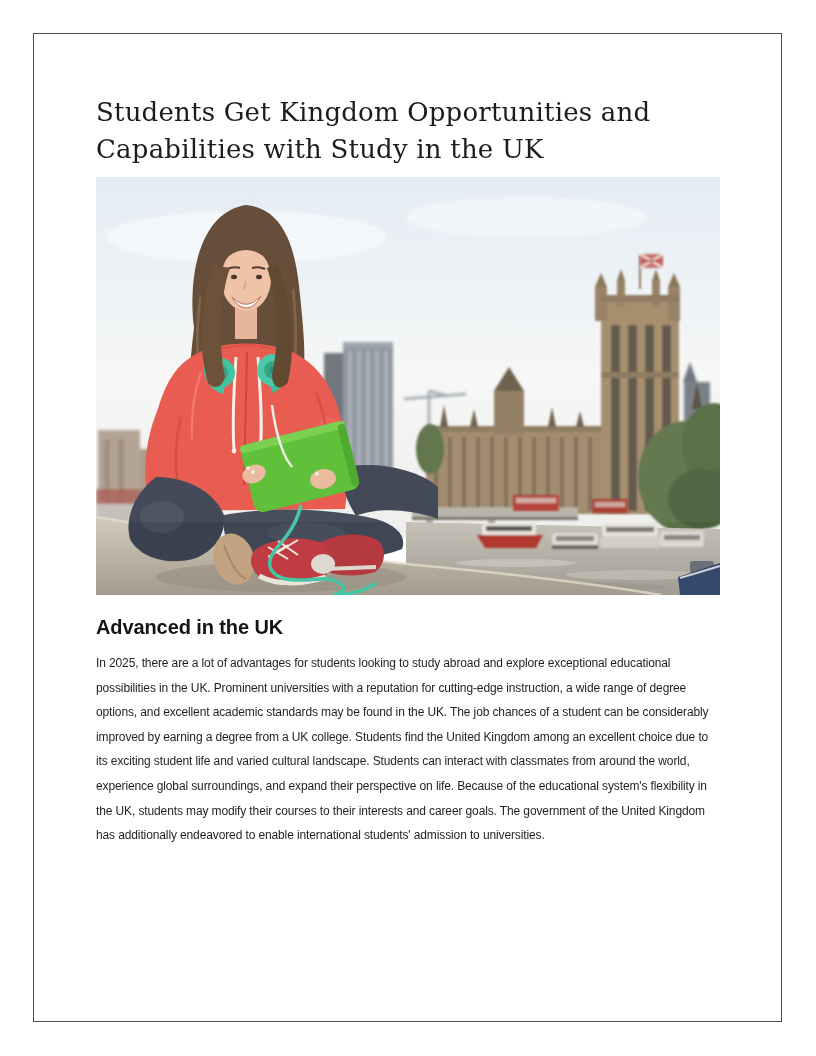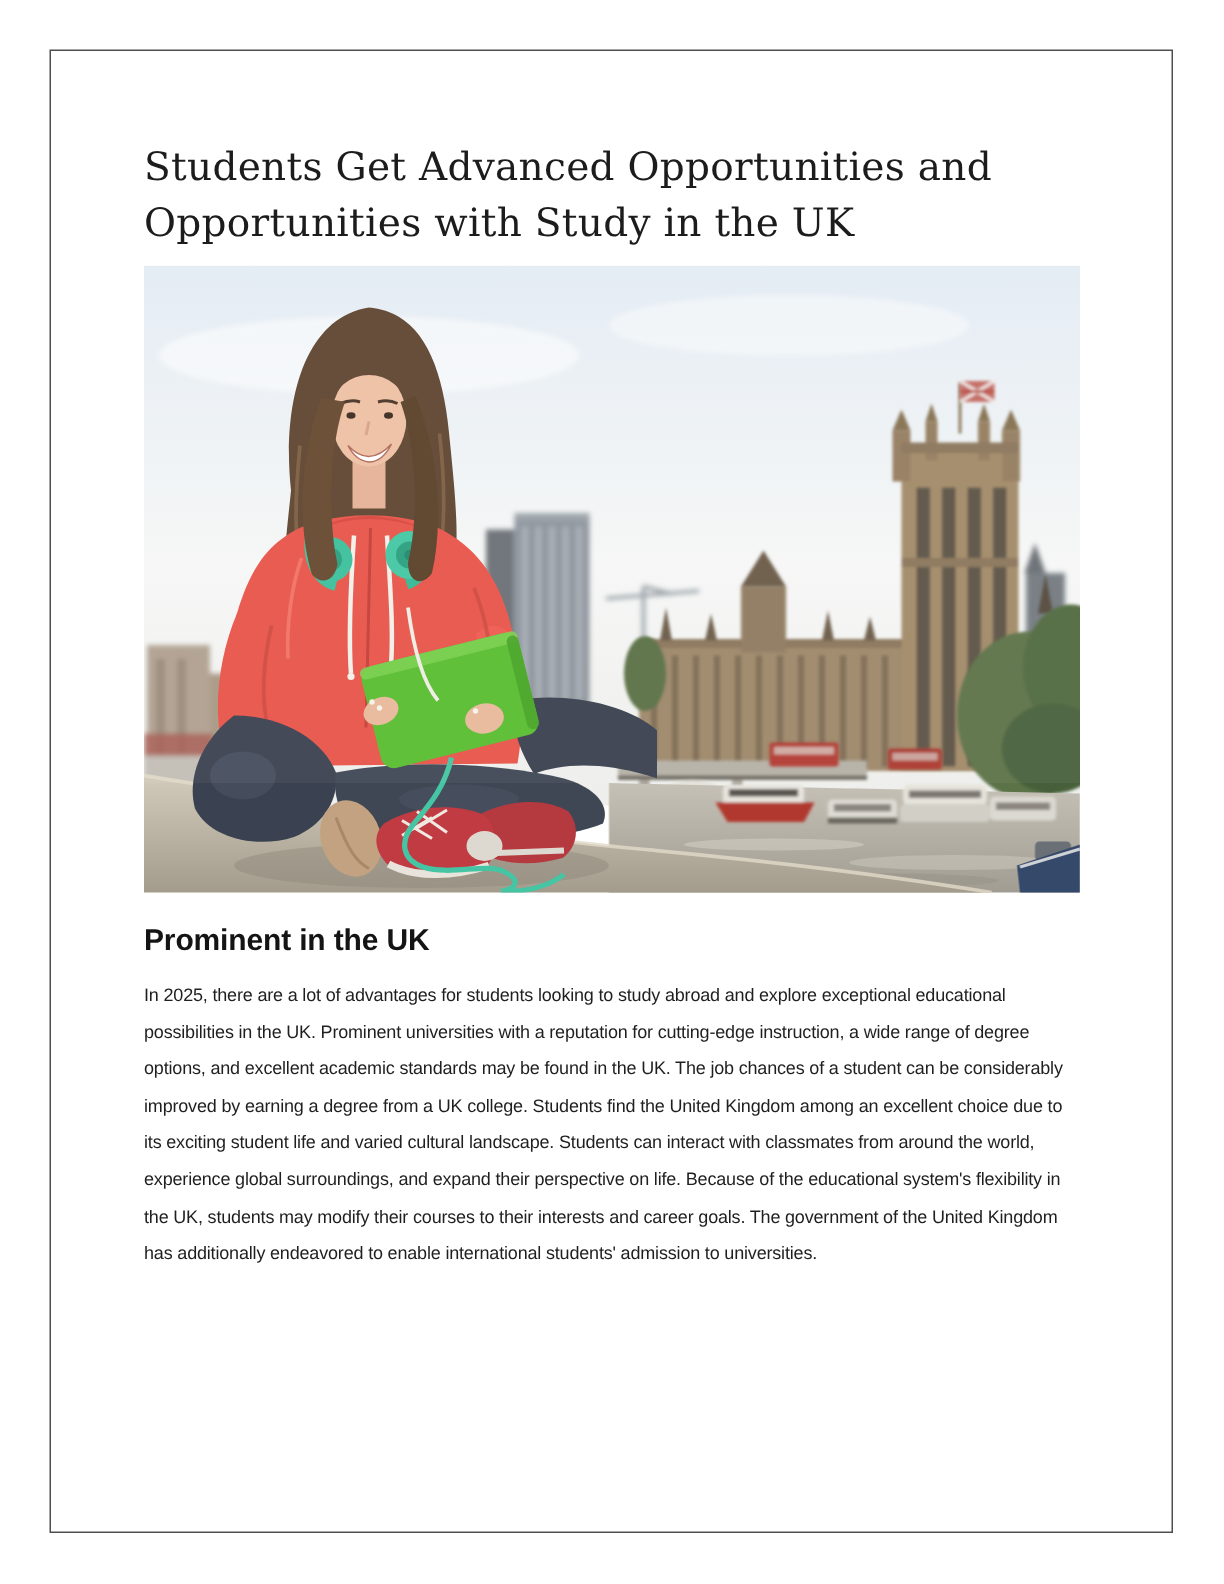--- a/index.html
+++ b/index.html
@@ -28,21 +28,21 @@
     font-size:12px; line-height:24.6px; color:#1f1f1f; letter-spacing:-.12px;
   }
 </style>
 </head>
 <body>
 
 <div class="page-border"></div>
 
 <div class="content">
 
-  <h1 class="doc-title">Students Get Advanced Opportunities and Opportunities with Study in the UK</h1>
+  <h1 class="doc-title">Students Get Kingdom Opportunities and Capabilities with Study in the UK</h1>
 
   <figure class="hero">
     <svg width="624" height="418" viewBox="0 0 624 418" role="img" aria-label="Smiling student with teal headphones and a green tablet sitting cross-legged on a stone embankment by the River Thames, with the Palace of Westminster, Westminster Bridge, red buses and boats in the background">
       <defs>
         <linearGradient id="skyGrad" x1="0" y1="0" x2="0" y2="1">
           <stop offset="0" stop-color="#e3ecf4"></stop>
           <stop offset="0.55" stop-color="#f6f7f6"></stop>
           <stop offset="1" stop-color="#eeefec"></stop>
         </linearGradient>
         <linearGradient id="waterGrad" x1="0" y1="0" x2="0" y2="1">
@@ -289,17 +289,17 @@
         <g>
           <path d="M118,88 C104,128 102,174 112,206 C118,213 127,211 129,199 C122,168 124,118 134,91 Z" fill="#66492f"></path>
           <path d="M181,87 C196,124 200,170 192,205 C186,214 176,212 176,198 C184,165 181,118 171,91 Z" fill="#5a4028"></path>
         </g>
       </g>
 
       <rect x="0" y="0" width="624" height="345" fill="#ffffff" opacity="0.05"></rect>
     </svg>
   </figure>
 
-  <h2 class="section-heading">Prominent in the UK</h2>
+  <h2 class="section-heading">Advanced in the UK</h2>
 
   <p class="body-text">In 2025, there are a lot of advantages for students looking to study abroad and explore exceptional educational possibilities in the UK. Prominent universities with a reputation for cutting-edge instruction, a wide range of degree options, and excellent academic standards may be found in the UK. The job chances of a student can be considerably improved by earning a degree from a UK college. Students find the United Kingdom among an excellent choice due to its exciting student life and varied cultural landscape. Students can interact with classmates from around the world, experience global surroundings, and expand their perspective on life. Because of the educational system's flexibility in the UK, students may modify their courses to their interests and career goals. The government of the United Kingdom has additionally endeavored to enable international students' admission to universities.</p>
 
 </div>
 
 </body></html>

